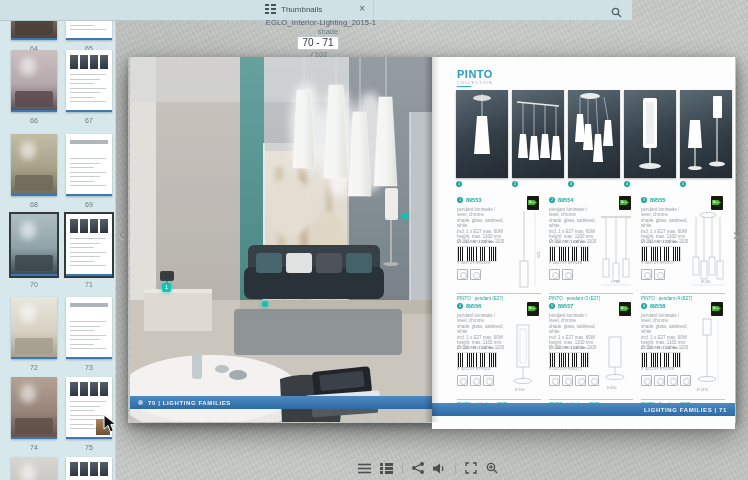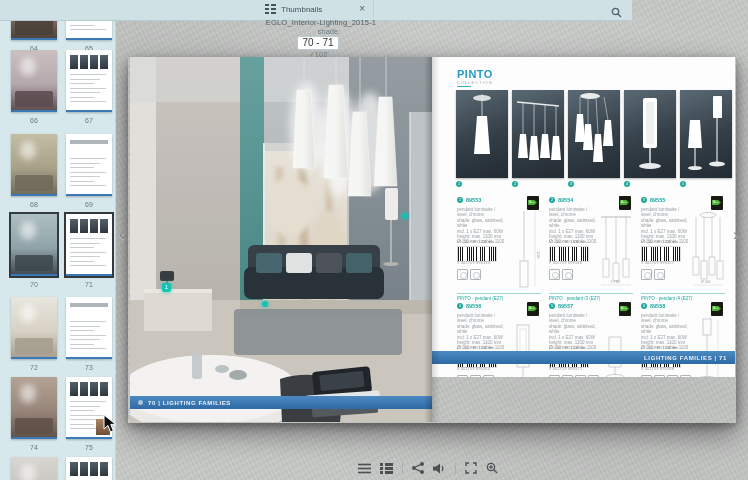--- a/index.html
+++ b/index.html
@@ -33,21 +33,21 @@
   .thumb{position:absolute;background:#fff;box-shadow:0 1px 2px rgba(0,0,0,.25);}
   .thumb.sel{outline:2px solid #33393c;}
   .thumb-num{position:absolute;font-size:7px;color:#68787f;width:46px;text-align:center;}
   .blue-strip{position:absolute;left:0;bottom:0;width:100%;height:2px;background:#3b79b6;}
   .spec-line{position:absolute;background:#c9ced1;height:1px;}
   .spec-tile{position:absolute;background:linear-gradient(170deg,#55616b,#2c353d);}
   
   #spread-shadow{position:absolute;left:128px;top:57px;width:608px;height:366px;
     box-shadow:0 10px 26px rgba(0,0,0,.45),0 3px 8px rgba(0,0,0,.3);z-index:5;}
   #left-page{position:absolute;left:130px;top:57px;width:302px;height:365px;overflow:hidden;z-index:10;}
-  #right-page{position:absolute;left:432px;top:57px;width:303px;height:320px;background:#fdfdfd;
+  #right-page{position:absolute;left:432px;top:57px;width:303px;height:372px;background:#fdfdfd;
     overflow:hidden;z-index:10;}
   #spine{position:absolute;left:424px;top:57px;width:16px;height:365px;z-index:12;
     background:linear-gradient(90deg,transparent, rgba(0,0,0,.22) 48%, rgba(0,0,0,.12) 55%, transparent);pointer-events:none;}
   .chev{position:absolute;font-size:17px;color:#85898c;z-index:20;cursor:pointer;line-height:18px;
         text-shadow:0 1px 1px rgba(255,255,255,.5);}
   
   .page-footer{position:absolute;left:0;bottom:13px;width:100%;height:13px;
     background:linear-gradient(180deg,#4c8ac2,#2e6aa5);display:flex;align-items:center;z-index:15;}
   .page-footer .dot{width:5px;height:5px;border-radius:50%;background:rgba(255,255,255,.55);margin:0 5px 0 8px;}
   .pf-text{font-size:6px;font-weight:bold;color:#eaf3fb;letter-spacing:.6px;}

